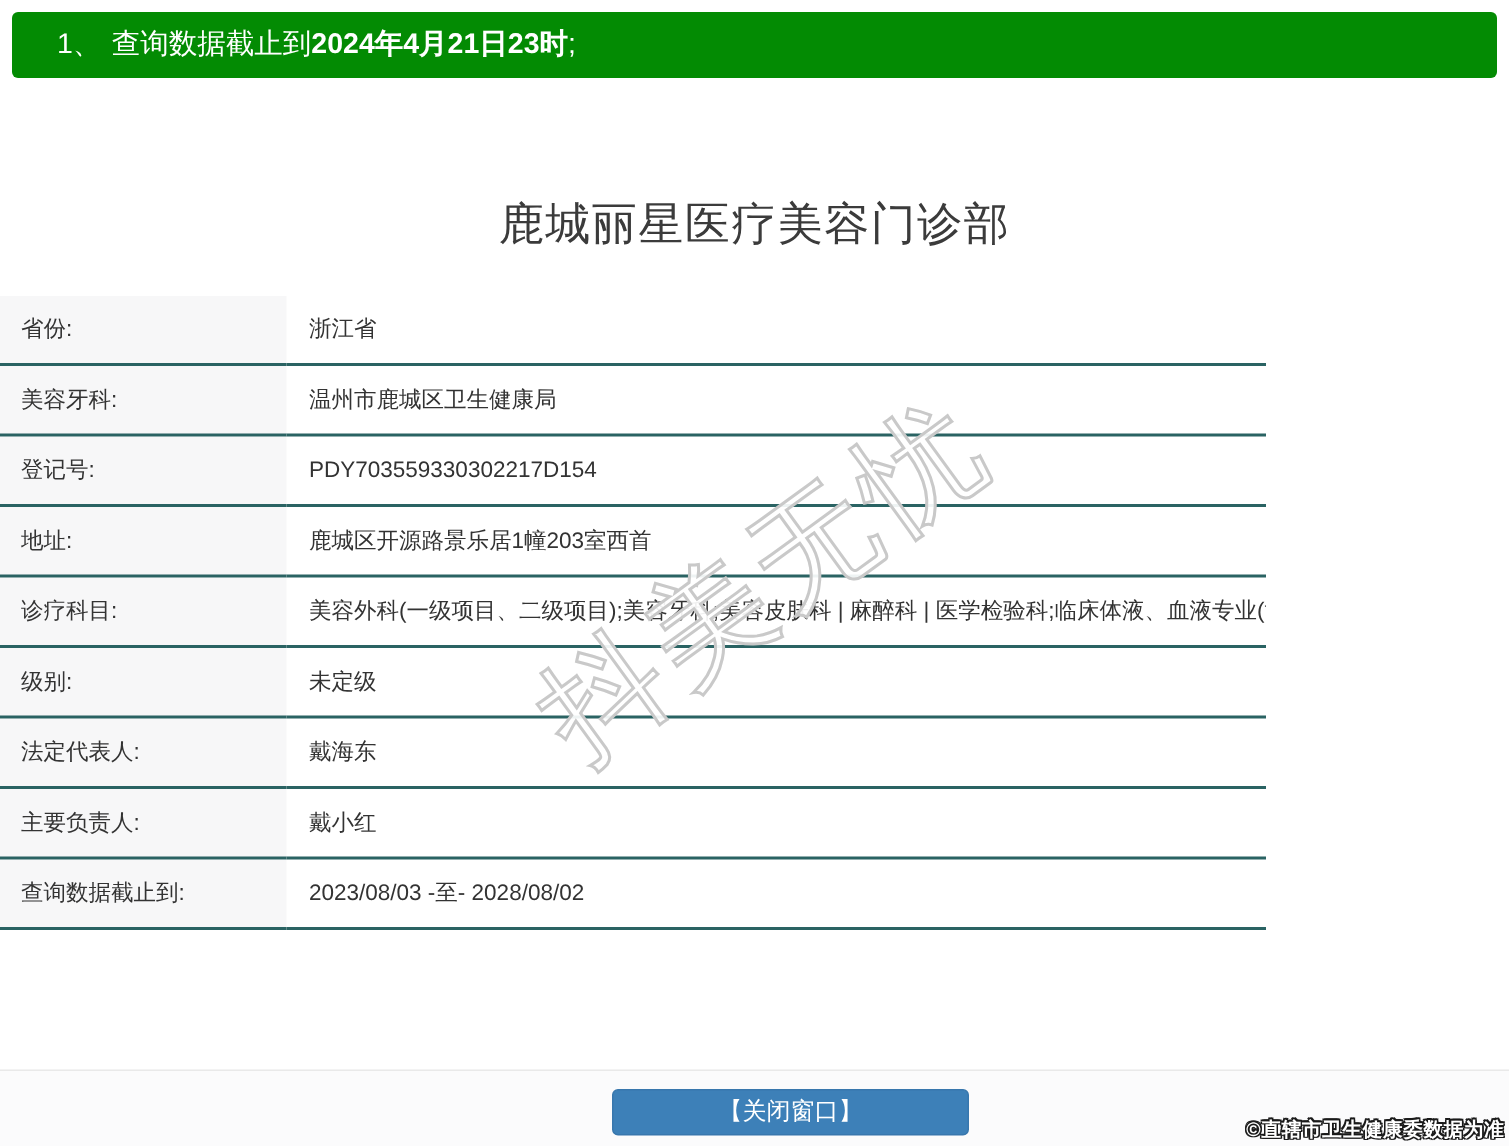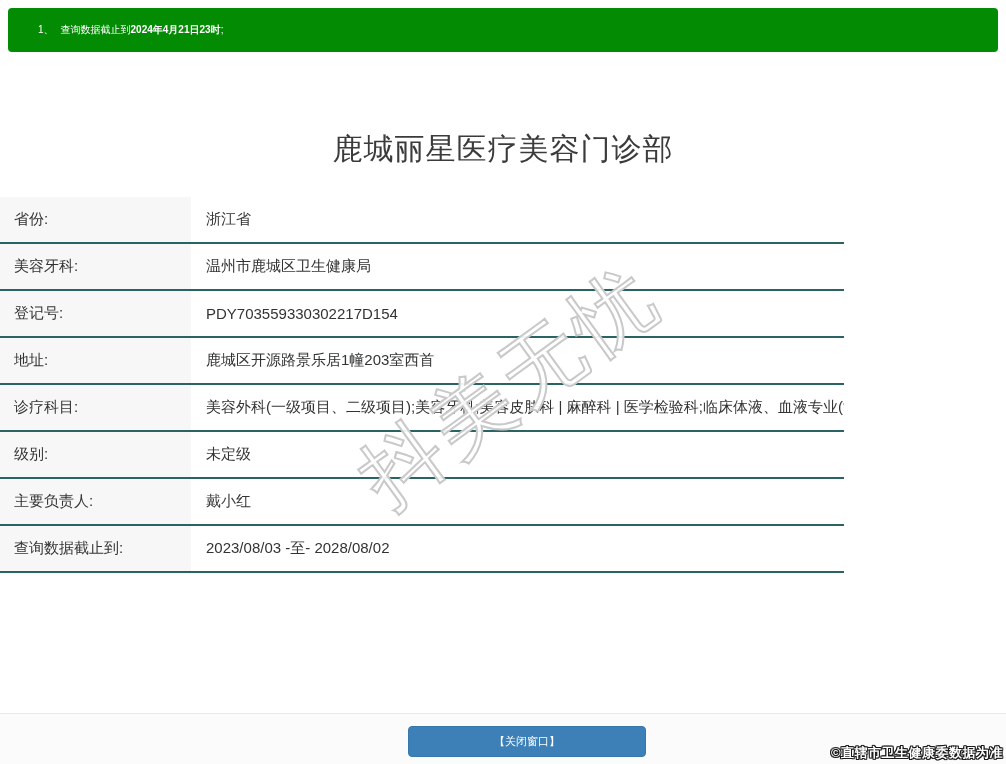--- a/index.html
+++ b/index.html
@@ -15,21 +15,21 @@
   
   .banner {
     position: absolute;
     left: 8px;
     top: 8px;
     right: 8px;
     background: #038b03;
     border-radius: 4px;
     color: #ffffff;
     padding: 8px 10px 9px 30px;
-    font-size: 10px;
+    font-size: 19px;
   }
   .notice-line { line-height: 27px; white-space: nowrap; }
   .notice-line .num { margin-right: 7px; }
   .notice-line b { font-weight: 700; }
 
   
   .title {
     position: absolute;
     top: 129px;
     left: 0;
@@ -102,21 +102,21 @@
   .close-btn {
     position: absolute;
     left: 408px;
     top: 12px;
     width: 238px;
     height: 31px;
     background: #3d80b8;
     color: #ffffff;
     border: 1px solid #3877ad;
     border-radius: 4px;
-    font-size: 11px;
+    font-size: 16px;
     font-family: inherit;
     cursor: pointer;
   }
 
   
   .copyright {
     position: absolute;
     right: 3px;
     bottom: 2px;
     font-size: 13px;
@@ -162,20 +162,24 @@
       </tr>
       <tr>
         <td class="label">诊疗科目:</td>
         <td class="value">美容外科(一级项目、二级项目);美容牙科;美容皮肤科 | 麻醉科 | 医学检验科;临床体液、血液专业(协议)******</td>
       </tr>
       <tr>
         <td class="label">级别:</td>
         <td class="value">未定级</td>
       </tr>
       <tr>
+        <td class="label">法定代表人:</td>
+        <td class="value">戴海东</td>
+      </tr>
+      <tr>
         <td class="label">主要负责人:</td>
         <td class="value">戴小红</td>
       </tr>
       <tr>
         <td class="label">查询数据截止到:</td>
         <td class="value">2023/08/03 -至- 2028/08/02</td>
       </tr>
     </tbody>
   </table>
 

